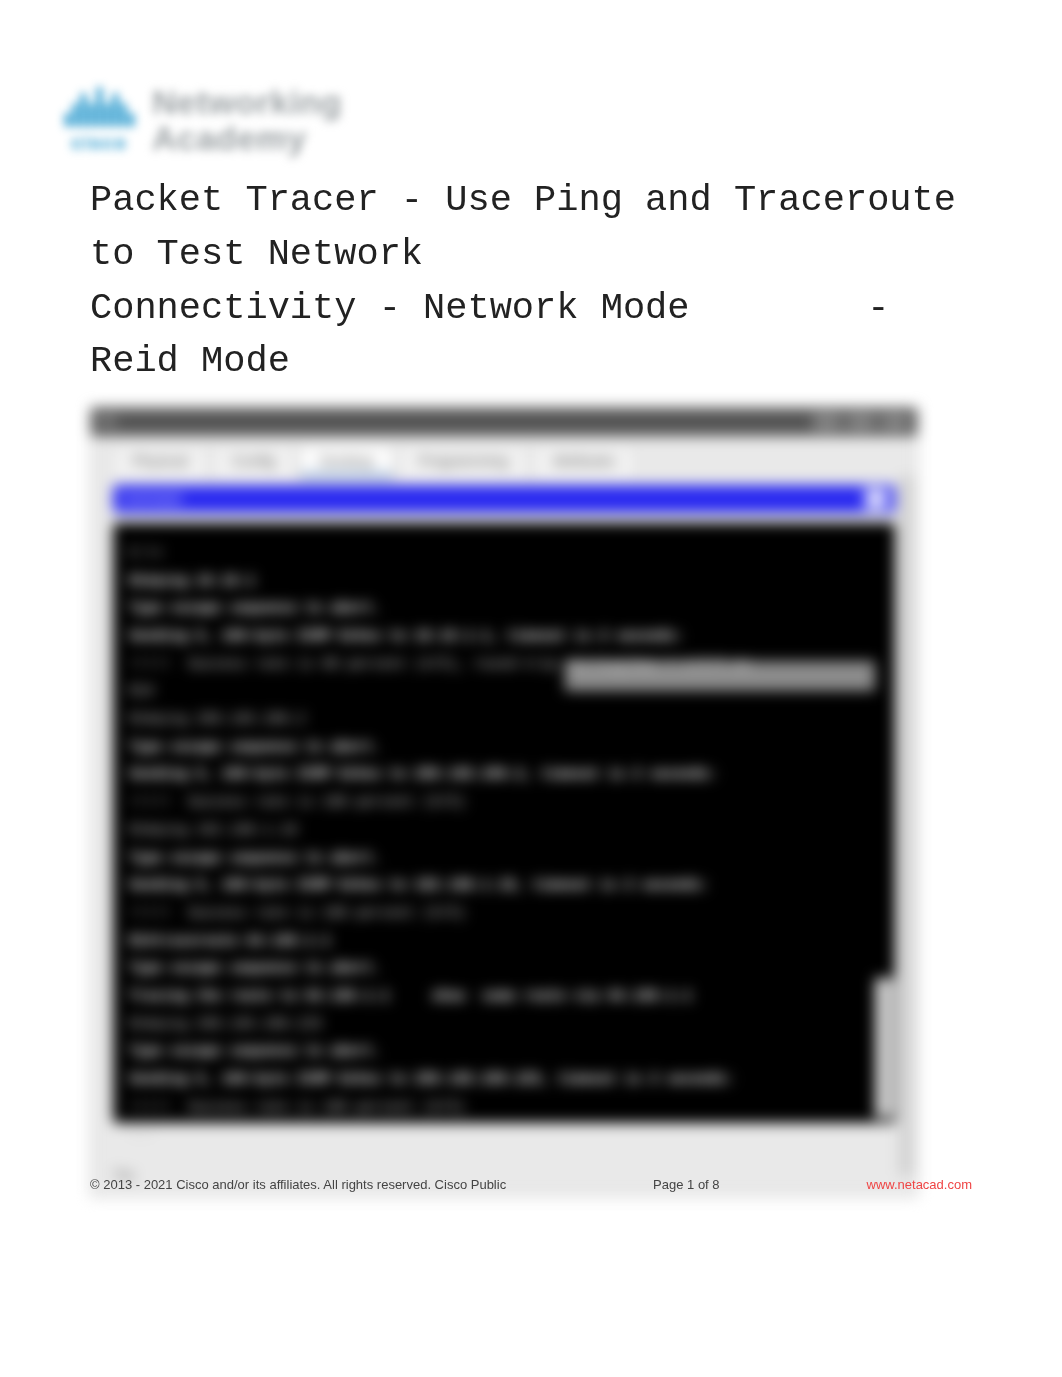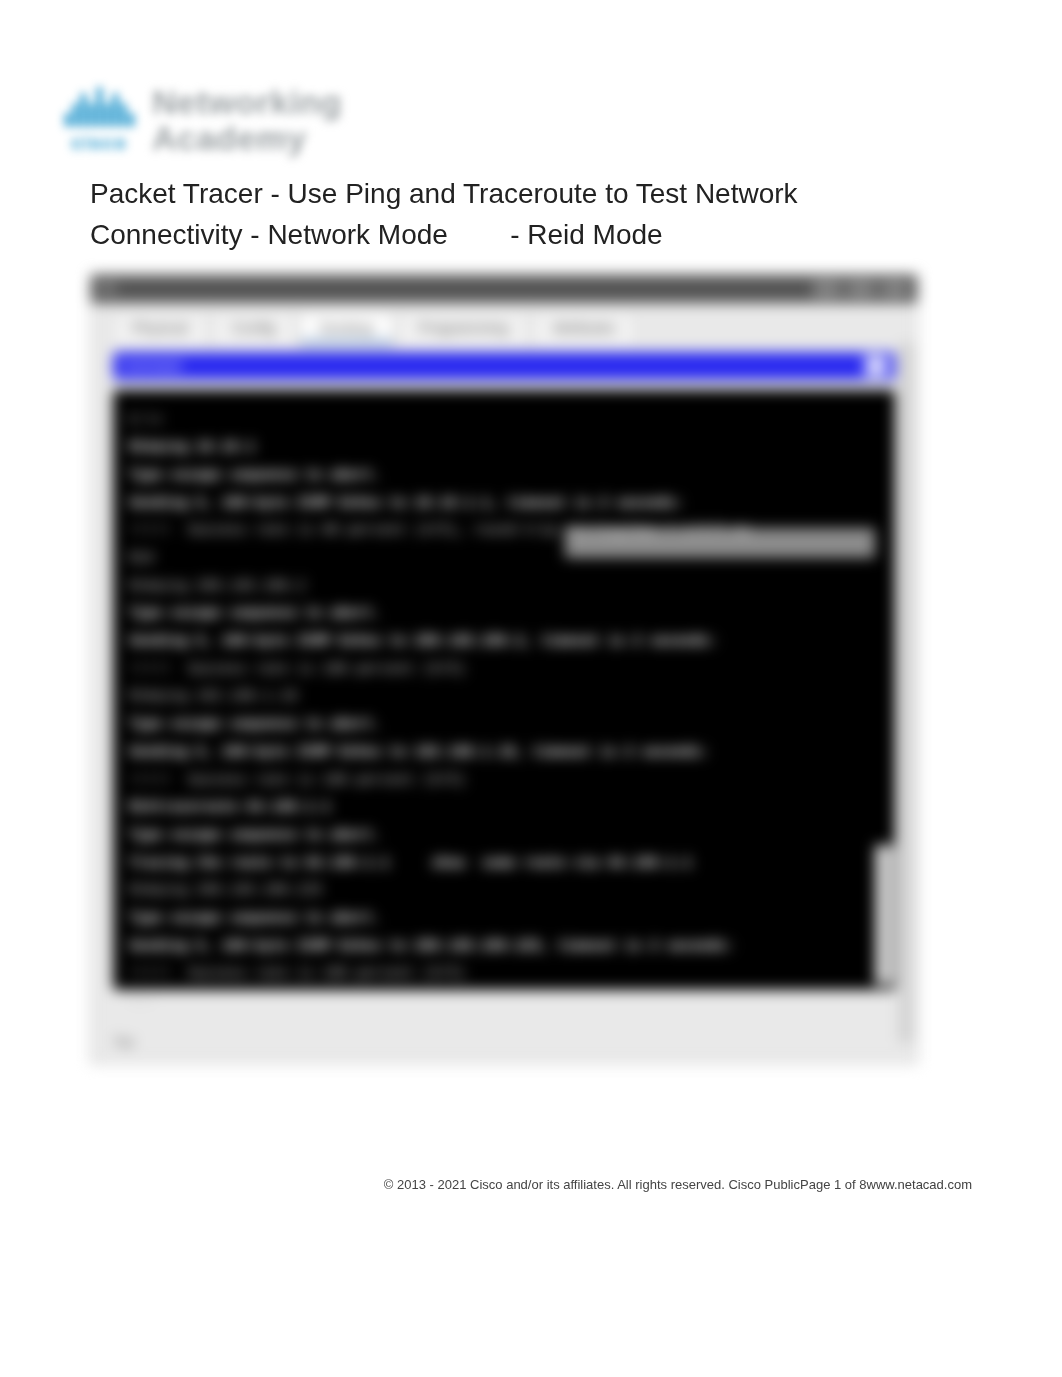--- a/index.html
+++ b/index.html
@@ -42,25 +42,25 @@
     display: flex;
     flex-direction: column;
     color: #9da3a6;
     font-weight: 600;
     line-height: 1.05;
   }
   .logo-top { font-size: 34px; letter-spacing: 0.5px; }
   .logo-bot { font-size: 34px; letter-spacing: 0.5px; }
   .cisco-word { font-size: 18px; color:#0f8dc7; font-weight:700; letter-spacing:2px; margin-top:2px;}
   .title {
-    font-size: 28px;
+    font-size: 37px;
     color: #222;
     line-height: 1.45;
     margin: 6px 0 18px 0;
-    font-family: Liberation Sans, sans-serif;
+    font-family: Liberation Mono, monospace;
   }
   .window {
     position: relative;
     background: #e9e9e9;
     border: 1px solid #bbb;
     border-radius: 2px;
     width: 826px;
     height: 788px;
     margin-top: 6px;
     filter: blur(7px);
@@ -128,25 +128,25 @@
     bottom:14px;
     font-size:13px;
     color:#666;
   }
   .footer{
     position:absolute;
     left:90px;
     right:90px;
     bottom:185px;
     display:flex;
-    justify-content:flex-end;
+    justify-content:space-between;
     font-size:13px;
     color:#444;
   }
-  .footer a{color:#404040;text-decoration:none;}
+  .footer a{color:#ef4444;text-decoration:none;}
 </style>
 </head>
 <body>
 
 <div class="page">
 
   <div class="logo-block">
     <div style="display:flex;flex-direction:column;align-items:center;">
       <div class="logo-mark">
         <div class="logo-bar" style="height:14px"></div>

